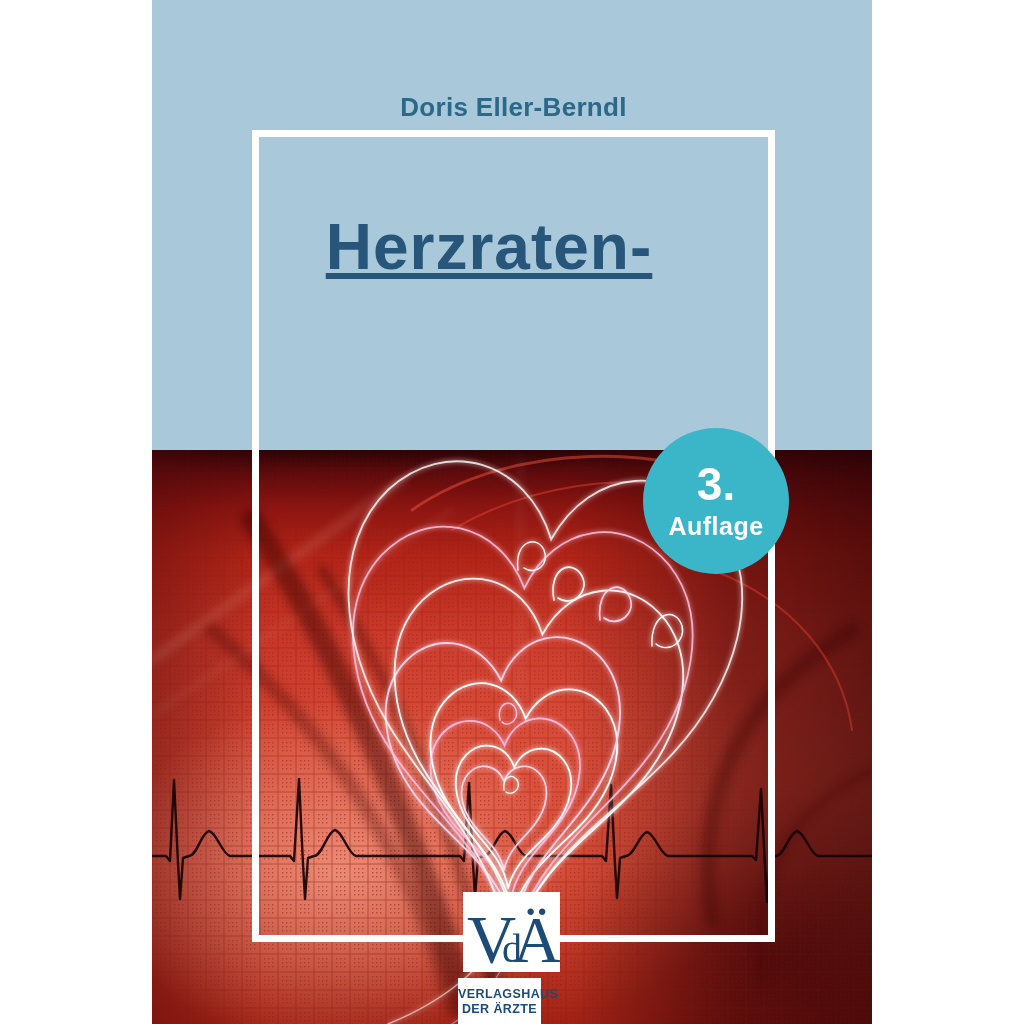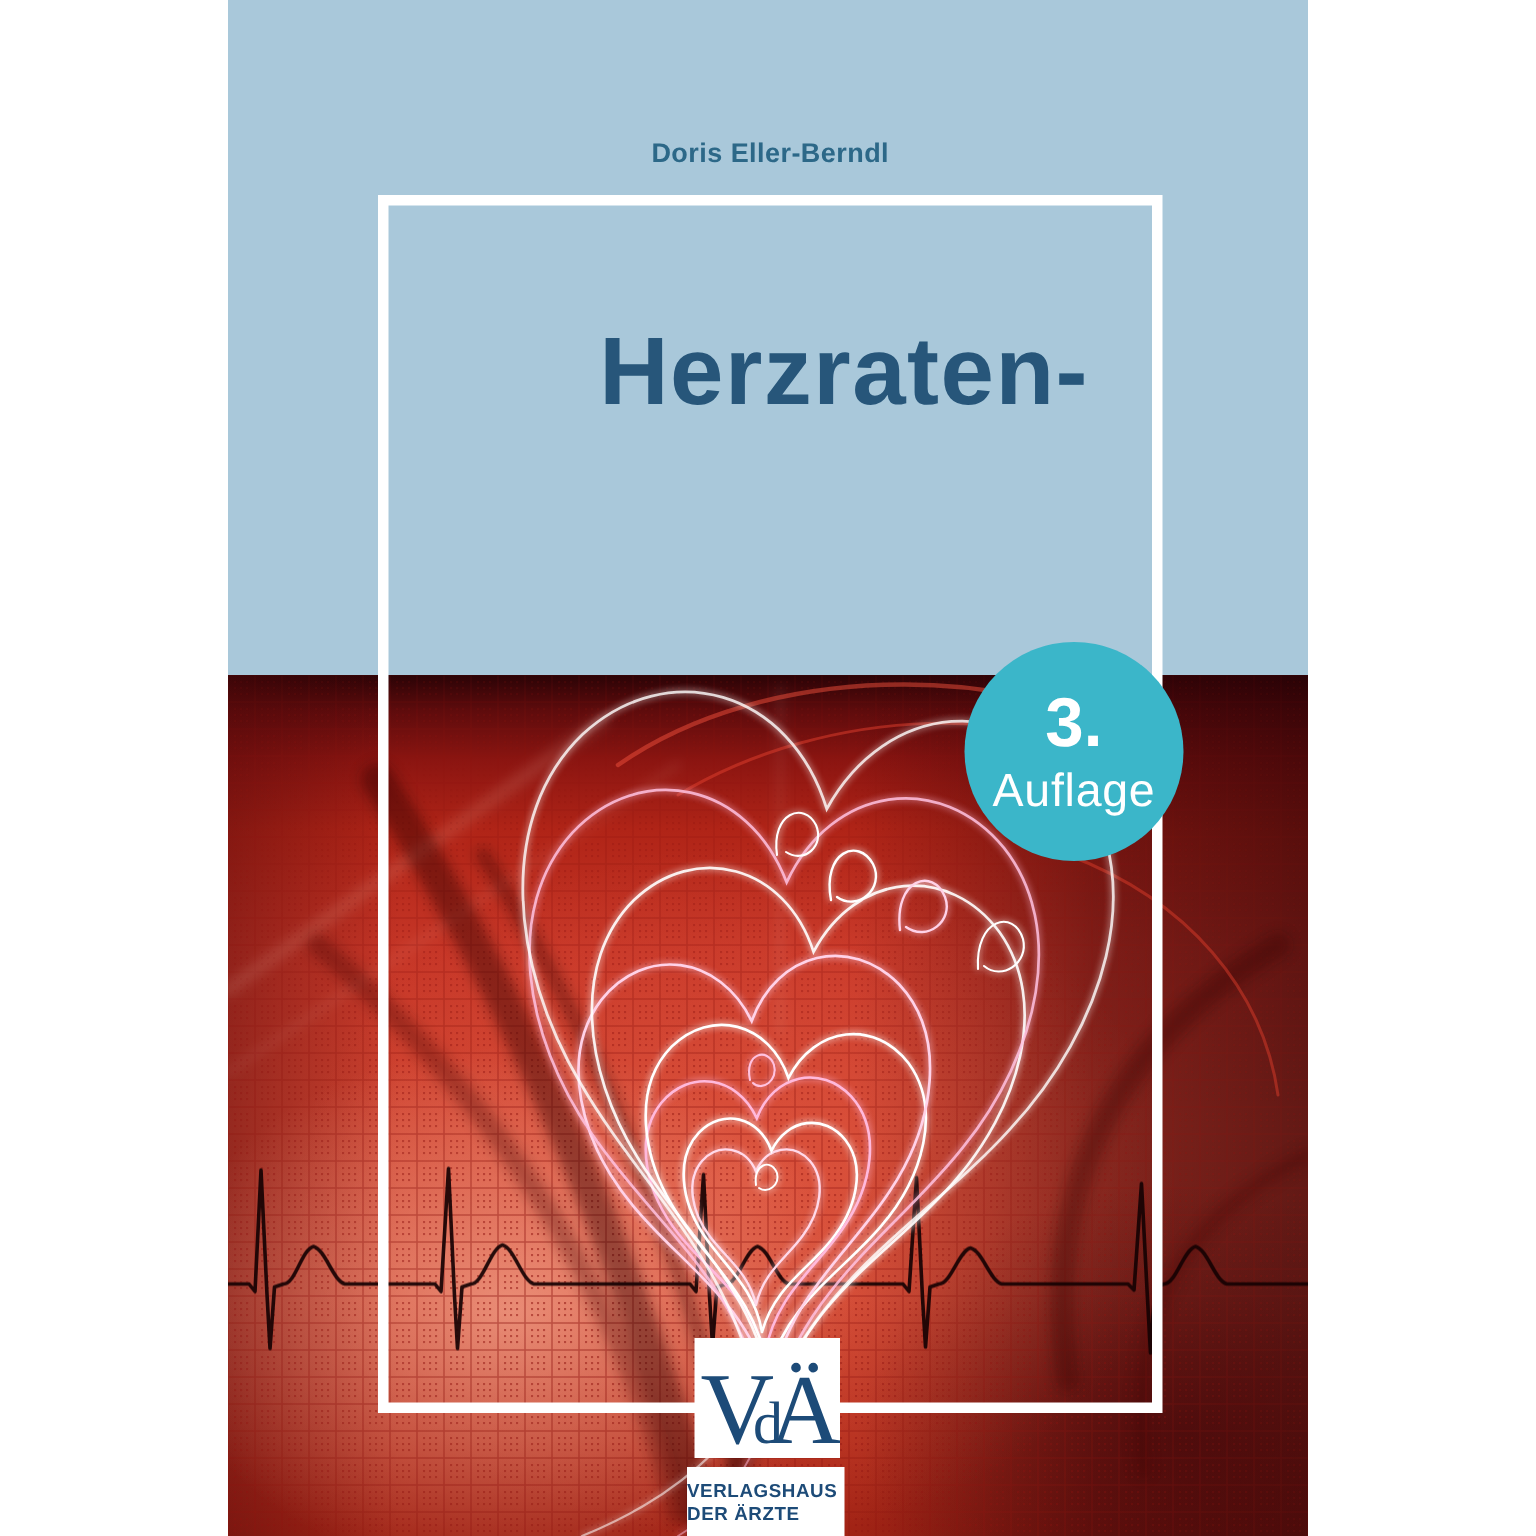--- a/index.html
+++ b/index.html
@@ -19,40 +19,41 @@
       linear-gradient(90deg, rgba(80,8,10,.45) 0%, rgba(80,8,10,0) 16%, rgba(80,8,10,0) 58%, rgba(56,4,8,.5) 80%, rgba(40,2,6,.65) 100%),
       linear-gradient(180deg, #2a0306 0%, #5d0b0c 4%, #8c1511 10%, #b02417 18%, #c63627 32%, #cf4431 52%, #cc4531 72%, #b5301f 88%, #a02214 100%);
   }
   .photo-art{position:absolute;left:0;top:0;width:720px;height:574px;display:block;}
   .frame{
     position:absolute;left:100px;top:130px;width:523px;height:812px;
     border:7px solid var(--frame-white,#ffffff);box-sizing:border-box;z-index:3;
   }
   .author{
     position:absolute;left:100px;top:92px;width:523px;text-align:center;z-index:4;
-    font-size:18px;font-weight:700;letter-spacing:.3px;color:var(--author-text,#2c6888);
+    font-size:26px;font-weight:700;letter-spacing:.3px;color:var(--author-text,#2c6888);
   }
   .title{
-    position:absolute;left:100px;top:212px;width:474px;text-align:right;z-index:4;
+    position:absolute;left:100px;top:212px;width:474px;text-align:center;z-index:4;
     font-size:64px;line-height:70px;font-weight:700;letter-spacing:1px;
     color:var(--title-text,#27567a);
+    text-decoration:underline;
   }
   .badge{
     position:absolute;left:491px;top:428px;width:146px;height:146px;border-radius:50%;
     background:var(--badge-background,#3bb6c9);z-index:6;
     display:flex;flex-direction:column;align-items:center;justify-content:center;
     color:var(--badge-text,#ffffff);
   }
   .badge-number{font-size:46px;font-weight:700;line-height:1;}
-  .badge-word{font-size:31px;font-weight:400;line-height:1.1;margin-top:6px;letter-spacing:.5px;}
+  .badge-word{font-size:25px;font-weight:700;line-height:1.1;margin-top:6px;letter-spacing:.5px;}
   .logo-mark{position:absolute;left:311px;top:892px;width:97px;height:80px;background:#ffffff;z-index:7;}
   .logo-mark svg{display:block;}
   .logo-name{
-    position:absolute;left:306px;top:978px;width:105px;height:46px;background:#ffffff;z-index:7;
-    text-align:left;font-size:12.5px;font-weight:700;letter-spacing:.4px;line-height:15px;
+    position:absolute;left:306px;top:978px;width:83px;height:46px;background:#ffffff;z-index:7;
+    text-align:center;font-size:12.5px;font-weight:700;letter-spacing:.4px;line-height:15px;
     color:var(--publisher-blue,#1d4b78);padding-top:9px;box-sizing:border-box;
   }
 </style>
 </head>
 <body>
 
 <div class="cover">
 
   <div class="cover-top"></div>
 

